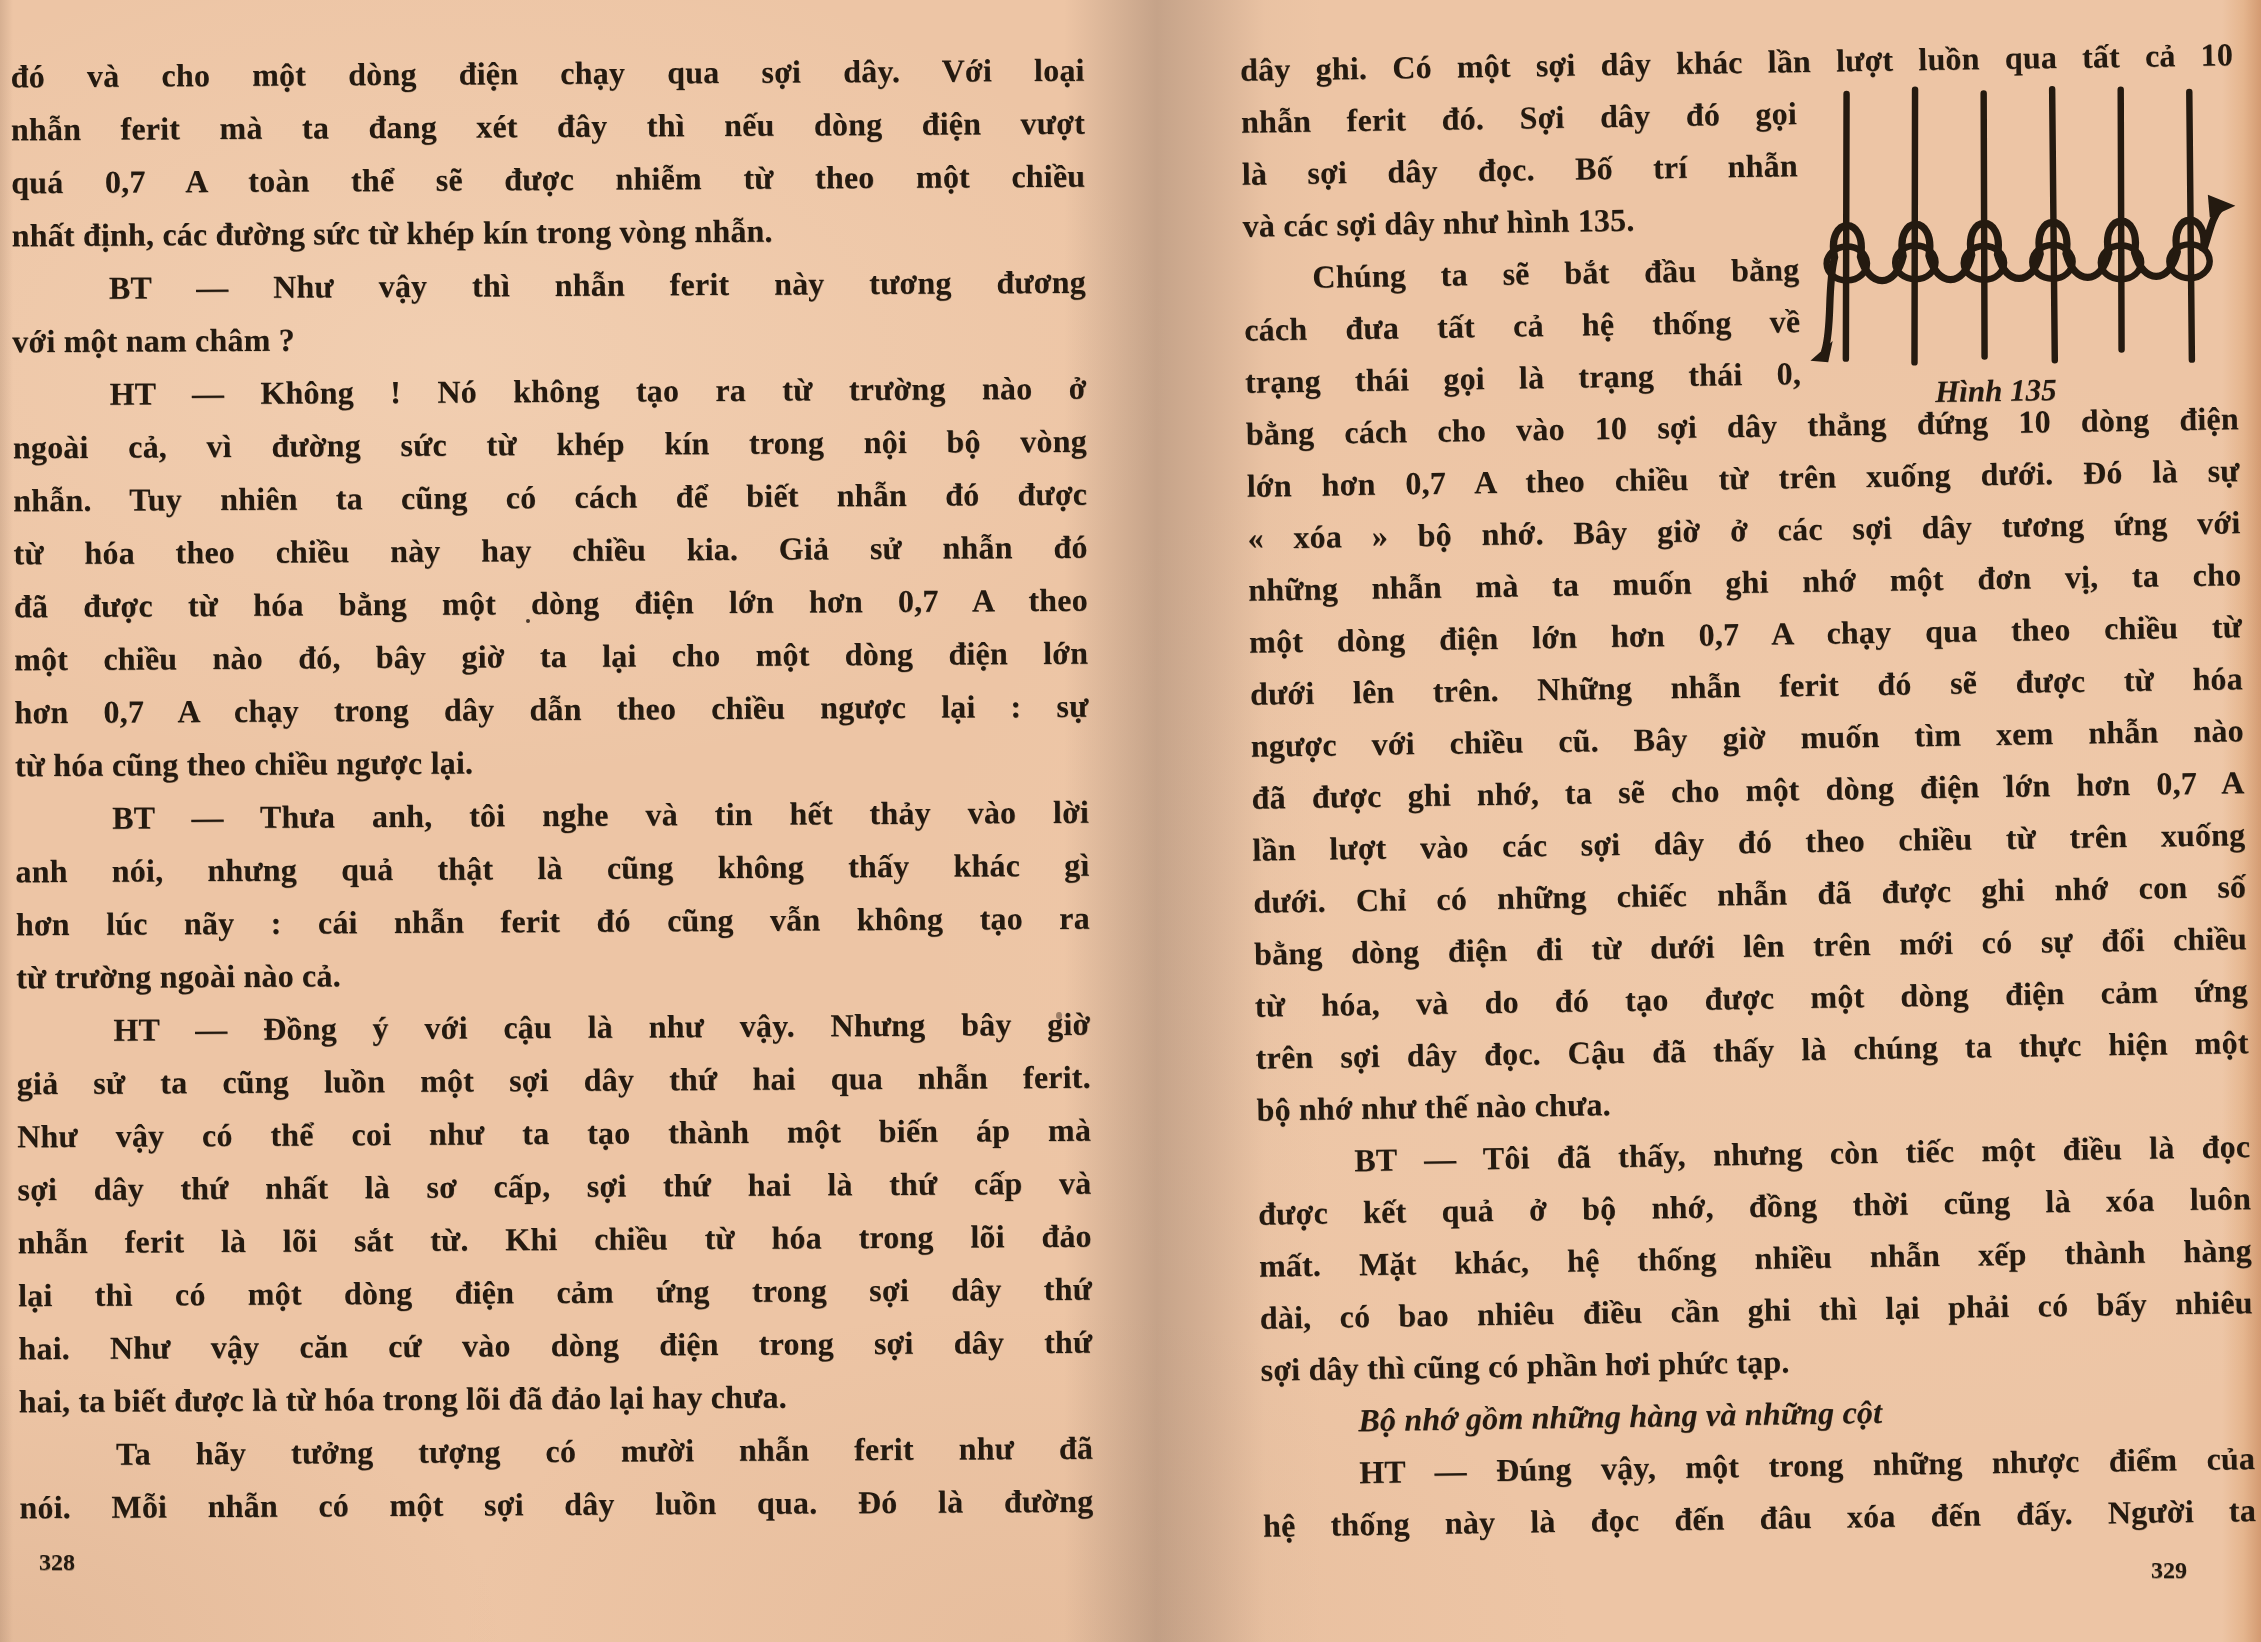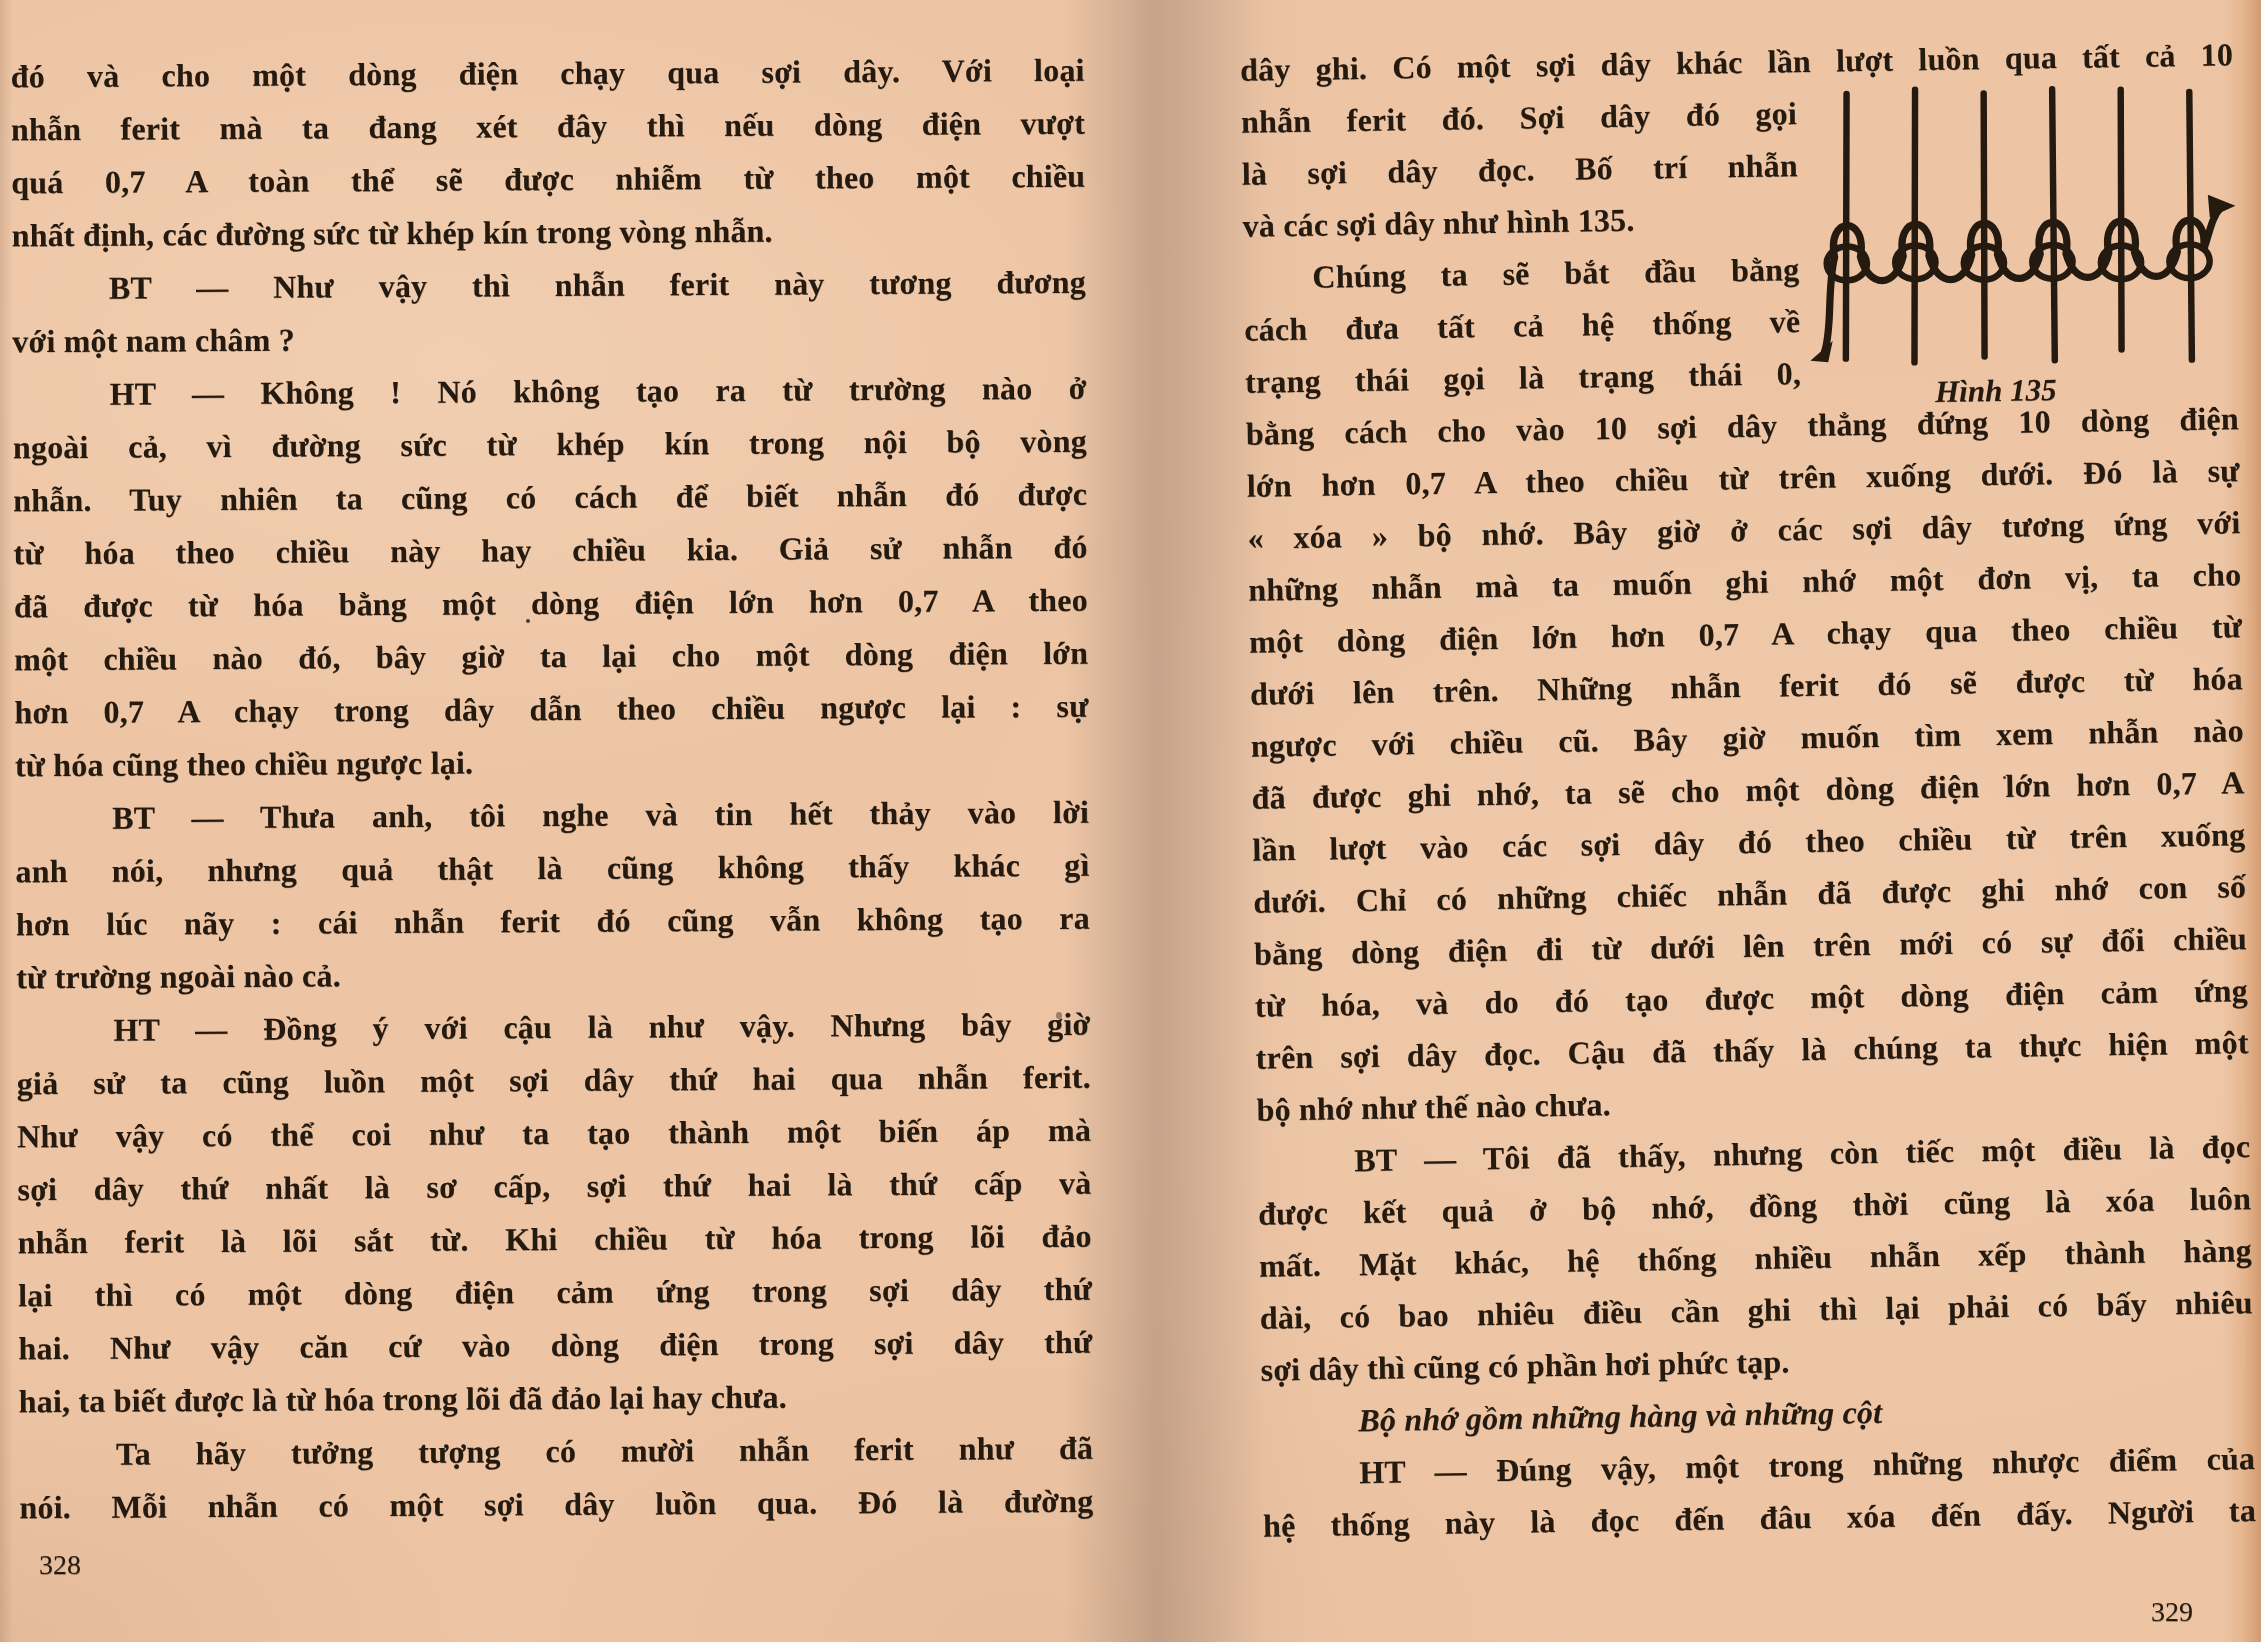--- a/index.html
+++ b/index.html
@@ -55,23 +55,23 @@
   .ln.in{text-indent:97px;}
   .ln.nw{width:556px;}
   .ln.nw.in{text-indent:69px;}
   .ln.hd{font-style:italic;text-align-last:left;}
   .figure{position:absolute;left:564px;top:50px;width:429px;}
   .fig-cap{
     text-align:center;font-style:italic;font-weight:bold;font-size:31px;
     margin-top:3.2px;padding-right:56px;
     text-shadow:0.3px 0.5px 0.5px rgba(35,22,10,0.35);
   }
-  .pn{position:absolute;font-size:28px;font-weight:normal;text-shadow:0.3px 0.5px 0.5px rgba(35,22,10,0.35);}
+  .pn{position:absolute;font-size:24px;font-weight:bold;text-shadow:0.3px 0.5px 0.5px rgba(35,22,10,0.35);}
   .pn-left{left:39px;top:1549px;}
-  .pn-right{left:2151px;top:1557px;margin-top:39px;}
+  .pn-right{left:2151px;top:1557px;}
   .speck{position:absolute;background:#4a382a;border-radius:50%;pointer-events:none;}
   svg .wire{stroke:var(--ink);stroke-width:8;fill:none;stroke-linecap:round;}
   svg .read{stroke:var(--ink);stroke-width:9;fill:none;stroke-linecap:round;}
   svg .ring{stroke:var(--ink);stroke-width:8;fill:none;}
   svg .head{fill:var(--ink);}
 </style>
 </head>
 <body>
 
 <div class="spine-shadow"></div>

